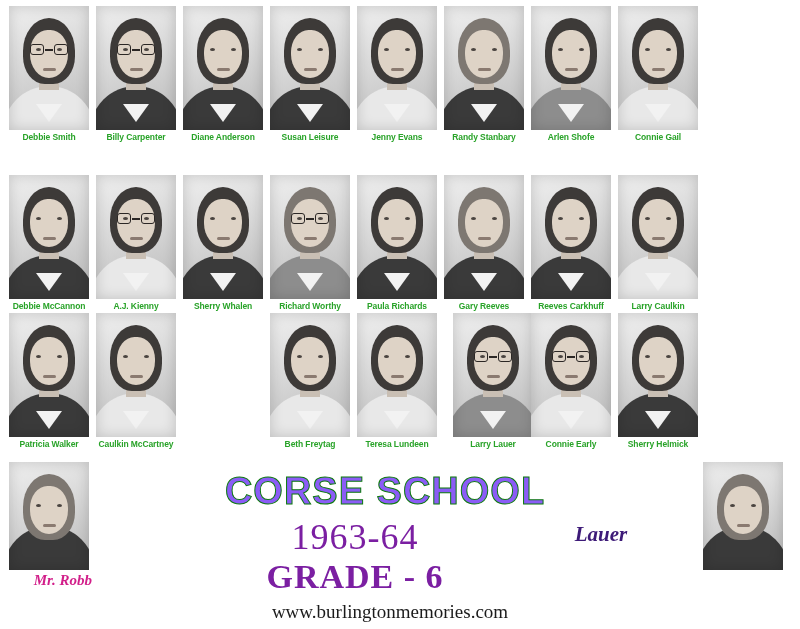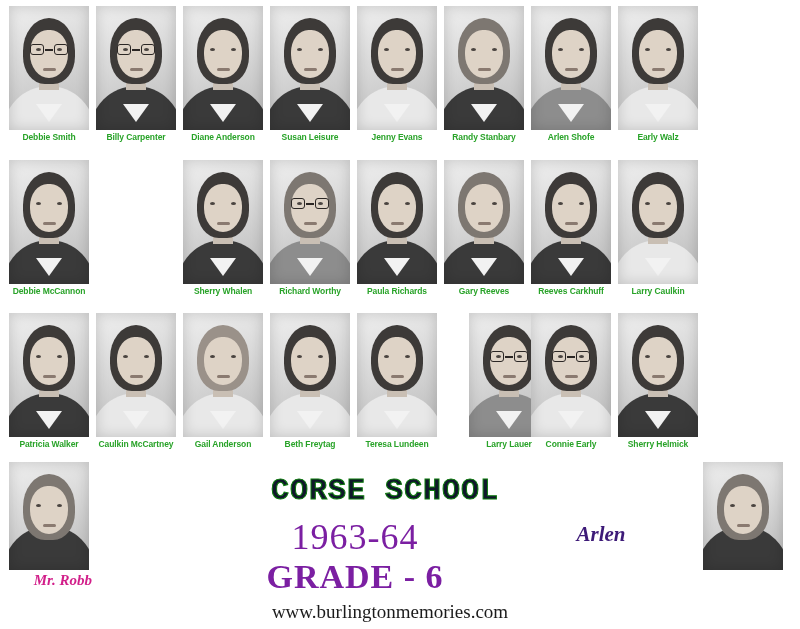--- a/index.html
+++ b/index.html
@@ -19,21 +19,21 @@
   }
 
   
   .grid-row {
     position: absolute;
     left: 0;
     width: 663px;
     height: 151px;
   }
   .row1 { top: 6px; }
-  .row2 { top: 160px; }
+  .row2 { top: 175px; }
   .row3 { top: 313px; }
 
   .cell {
     position: absolute;
     top: 0;
     width: 86px;
     height: 151px;
   }
 
   .portrait {
@@ -215,25 +215,25 @@
   }
 
   #title-block {
     position: absolute;
     left: 110px;
     top: 8px;
     width: 580px;
     text-align: center;
   }
   #school-title {
-    font-family: Liberation Mono, monospace;
+    font-family: Liberation Sans, sans-serif;
     font-weight: bold;
-    font-size: 30px;
+    font-size: 38px;
     line-height: 46px;
-    color: #0f172a;
+    color: #8b5cf6;
     letter-spacing: 1px;
     -webkit-text-stroke: 1px #0c7a0c;
     margin-left: -30px;
   }
   #year-line {
     font-family: "Liberation Serif", serif;
     font-weight: normal;
     font-size: 36px;
     line-height: 42px;
     color: #7b1fa2;
@@ -399,251 +399,256 @@
           <div class="torso"></div>
           <div class="neck"></div>
           <div class="collar"></div>
         <div class="hair"></div>
           <div class="face"></div>
         <div class="eye l"></div>
           <div class="eye r"></div>
           <div class="mouth"></div>
         <div class="vignette"></div>
       </div>
-      <div class="name">Early Walz</div>
+      <div class="name">Connie Gail</div>
     </div>
   </div>
 
   <div class="grid-row row2">
     <div class="cell" style="left:6px">
       <div class="portrait">
         <div class="bg"></div>
           <div class="torso"></div>
           <div class="neck"></div>
           <div class="collar"></div>
         <div class="hair"></div>
           <div class="face"></div>
         <div class="eye l"></div>
           <div class="eye r"></div>
           <div class="mouth"></div>
         <div class="vignette"></div>
       </div>
       <div class="name">Debbie McCannon</div>
     </div>
-    <div class="cell" style="left:180px">
-      <div class="portrait">
-        <div class="bg"></div>
-          <div class="torso"></div>
-          <div class="neck"></div>
-          <div class="collar"></div>
-        <div class="hair"></div>
-          <div class="face"></div>
-        <div class="eye l"></div>
-          <div class="eye r"></div>
-          <div class="mouth"></div>
-        <div class="vignette"></div>
-      </div>
-      <div class="name">Sherry Whalen</div>
-    </div>
-    <div class="cell" style="left:267px">
-      <div class="portrait light-hair mid-top">
+    <div class="cell" style="left:93px">
+      <div class="portrait light-top">
         <div class="bg"></div>
           <div class="torso"></div>
           <div class="neck"></div>
           <div class="collar"></div>
         <div class="hair"></div>
           <div class="face"></div>
         <div class="eye l"></div>
           <div class="eye r"></div>
           <div class="mouth"></div>
         <div class="glasses">
             <i class="l"></i>
             <i class="r"></i>
             <b></b>
           </div>
         <div class="vignette"></div>
       </div>
-      <div class="name">Richard Worthy</div>
-    </div>
-    <div class="cell" style="left:354px">
-      <div class="portrait">
-        <div class="bg"></div>
-          <div class="torso"></div>
-          <div class="neck"></div>
-          <div class="collar"></div>
-        <div class="hair"></div>
-          <div class="face"></div>
-        <div class="eye l"></div>
-          <div class="eye r"></div>
-          <div class="mouth"></div>
-        <div class="vignette"></div>
-      </div>
-      <div class="name">Paula Richards</div>
-    </div>
-    <div class="cell" style="left:441px">
-      <div class="portrait light-hair">
-        <div class="bg"></div>
-          <div class="torso"></div>
-          <div class="neck"></div>
-          <div class="collar"></div>
-        <div class="hair"></div>
-          <div class="face"></div>
-        <div class="eye l"></div>
-          <div class="eye r"></div>
-          <div class="mouth"></div>
-        <div class="vignette"></div>
-      </div>
-      <div class="name">Gary Reeves</div>
-    </div>
-    <div class="cell" style="left:528px">
-      <div class="portrait">
-        <div class="bg"></div>
-          <div class="torso"></div>
-          <div class="neck"></div>
-          <div class="collar"></div>
-        <div class="hair"></div>
-          <div class="face"></div>
-        <div class="eye l"></div>
-          <div class="eye r"></div>
-          <div class="mouth"></div>
-        <div class="vignette"></div>
-      </div>
-      <div class="name">Reeves Carkhuff</div>
-    </div>
-    <div class="cell" style="left:615px">
-      <div class="portrait light-top">
-        <div class="bg"></div>
-          <div class="torso"></div>
-          <div class="neck"></div>
-          <div class="collar"></div>
-        <div class="hair"></div>
-          <div class="face"></div>
-        <div class="eye l"></div>
-          <div class="eye r"></div>
-          <div class="mouth"></div>
-        <div class="vignette"></div>
-      </div>
-      <div class="name">Larry Caulkin</div>
-    </div>
-  </div>
-
-  <div class="grid-row row3">
-    <div class="cell" style="left:6px">
-      <div class="portrait">
-        <div class="bg"></div>
-          <div class="torso"></div>
-          <div class="neck"></div>
-          <div class="collar"></div>
-        <div class="hair"></div>
-          <div class="face"></div>
-        <div class="eye l"></div>
-          <div class="eye r"></div>
-          <div class="mouth"></div>
-        <div class="vignette"></div>
-      </div>
-      <div class="name">Patricia Walker</div>
-    </div>
-    <div class="cell" style="left:93px">
-      <div class="portrait light-top">
-        <div class="bg"></div>
-          <div class="torso"></div>
-          <div class="neck"></div>
-          <div class="collar"></div>
-        <div class="hair"></div>
-          <div class="face"></div>
-        <div class="eye l"></div>
-          <div class="eye r"></div>
-          <div class="mouth"></div>
-        <div class="vignette"></div>
-      </div>
-      <div class="name">Caulkin McCartney</div>
+      <div class="name">A.J. Kienny</div>
     </div>
     <div class="cell" style="left:180px">
-      <div class="portrait blonde light-top">
-        <div class="bg"></div>
-          <div class="torso"></div>
-          <div class="neck"></div>
-          <div class="collar"></div>
-        <div class="hair"></div>
-          <div class="face"></div>
-        <div class="eye l"></div>
-          <div class="eye r"></div>
-          <div class="mouth"></div>
-        <div class="vignette"></div>
-      </div>
-      <div class="name">Gail Anderson</div>
+      <div class="portrait">
+        <div class="bg"></div>
+          <div class="torso"></div>
+          <div class="neck"></div>
+          <div class="collar"></div>
+        <div class="hair"></div>
+          <div class="face"></div>
+        <div class="eye l"></div>
+          <div class="eye r"></div>
+          <div class="mouth"></div>
+        <div class="vignette"></div>
+      </div>
+      <div class="name">Sherry Whalen</div>
     </div>
     <div class="cell" style="left:267px">
-      <div class="portrait light-top">
-        <div class="bg"></div>
-          <div class="torso"></div>
-          <div class="neck"></div>
-          <div class="collar"></div>
-        <div class="hair"></div>
-          <div class="face"></div>
-        <div class="eye l"></div>
-          <div class="eye r"></div>
-          <div class="mouth"></div>
-        <div class="vignette"></div>
-      </div>
-      <div class="name">Beth Freytag</div>
-    </div>
-    <div class="cell" style="left:354px">
-      <div class="portrait light-top">
-        <div class="bg"></div>
-          <div class="torso"></div>
-          <div class="neck"></div>
-          <div class="collar"></div>
-        <div class="hair"></div>
-          <div class="face"></div>
-        <div class="eye l"></div>
-          <div class="eye r"></div>
-          <div class="mouth"></div>
-        <div class="vignette"></div>
-      </div>
-      <div class="name">Teresa Lundeen</div>
-    </div>
-    <div class="cell" style="left:466px">
-      <div class="portrait mid-top">
+      <div class="portrait light-hair mid-top">
         <div class="bg"></div>
           <div class="torso"></div>
           <div class="neck"></div>
           <div class="collar"></div>
         <div class="hair"></div>
           <div class="face"></div>
         <div class="eye l"></div>
           <div class="eye r"></div>
           <div class="mouth"></div>
         <div class="glasses">
             <i class="l"></i>
             <i class="r"></i>
             <b></b>
           </div>
         <div class="vignette"></div>
       </div>
-      <div class="name">Larry Lauer</div>
+      <div class="name">Richard Worthy</div>
+    </div>
+    <div class="cell" style="left:354px">
+      <div class="portrait">
+        <div class="bg"></div>
+          <div class="torso"></div>
+          <div class="neck"></div>
+          <div class="collar"></div>
+        <div class="hair"></div>
+          <div class="face"></div>
+        <div class="eye l"></div>
+          <div class="eye r"></div>
+          <div class="mouth"></div>
+        <div class="vignette"></div>
+      </div>
+      <div class="name">Paula Richards</div>
+    </div>
+    <div class="cell" style="left:441px">
+      <div class="portrait light-hair">
+        <div class="bg"></div>
+          <div class="torso"></div>
+          <div class="neck"></div>
+          <div class="collar"></div>
+        <div class="hair"></div>
+          <div class="face"></div>
+        <div class="eye l"></div>
+          <div class="eye r"></div>
+          <div class="mouth"></div>
+        <div class="vignette"></div>
+      </div>
+      <div class="name">Gary Reeves</div>
     </div>
     <div class="cell" style="left:528px">
+      <div class="portrait">
+        <div class="bg"></div>
+          <div class="torso"></div>
+          <div class="neck"></div>
+          <div class="collar"></div>
+        <div class="hair"></div>
+          <div class="face"></div>
+        <div class="eye l"></div>
+          <div class="eye r"></div>
+          <div class="mouth"></div>
+        <div class="vignette"></div>
+      </div>
+      <div class="name">Reeves Carkhuff</div>
+    </div>
+    <div class="cell" style="left:615px">
       <div class="portrait light-top">
+        <div class="bg"></div>
+          <div class="torso"></div>
+          <div class="neck"></div>
+          <div class="collar"></div>
+        <div class="hair"></div>
+          <div class="face"></div>
+        <div class="eye l"></div>
+          <div class="eye r"></div>
+          <div class="mouth"></div>
+        <div class="vignette"></div>
+      </div>
+      <div class="name">Larry Caulkin</div>
+    </div>
+  </div>
+
+  <div class="grid-row row3">
+    <div class="cell" style="left:6px">
+      <div class="portrait">
+        <div class="bg"></div>
+          <div class="torso"></div>
+          <div class="neck"></div>
+          <div class="collar"></div>
+        <div class="hair"></div>
+          <div class="face"></div>
+        <div class="eye l"></div>
+          <div class="eye r"></div>
+          <div class="mouth"></div>
+        <div class="vignette"></div>
+      </div>
+      <div class="name">Patricia Walker</div>
+    </div>
+    <div class="cell" style="left:93px">
+      <div class="portrait light-top">
+        <div class="bg"></div>
+          <div class="torso"></div>
+          <div class="neck"></div>
+          <div class="collar"></div>
+        <div class="hair"></div>
+          <div class="face"></div>
+        <div class="eye l"></div>
+          <div class="eye r"></div>
+          <div class="mouth"></div>
+        <div class="vignette"></div>
+      </div>
+      <div class="name">Caulkin McCartney</div>
+    </div>
+    <div class="cell" style="left:267px">
+      <div class="portrait light-top">
+        <div class="bg"></div>
+          <div class="torso"></div>
+          <div class="neck"></div>
+          <div class="collar"></div>
+        <div class="hair"></div>
+          <div class="face"></div>
+        <div class="eye l"></div>
+          <div class="eye r"></div>
+          <div class="mouth"></div>
+        <div class="vignette"></div>
+      </div>
+      <div class="name">Beth Freytag</div>
+    </div>
+    <div class="cell" style="left:354px">
+      <div class="portrait light-top">
+        <div class="bg"></div>
+          <div class="torso"></div>
+          <div class="neck"></div>
+          <div class="collar"></div>
+        <div class="hair"></div>
+          <div class="face"></div>
+        <div class="eye l"></div>
+          <div class="eye r"></div>
+          <div class="mouth"></div>
+        <div class="vignette"></div>
+      </div>
+      <div class="name">Teresa Lundeen</div>
+    </div>
+    <div class="cell" style="left:450px">
+      <div class="portrait mid-top">
         <div class="bg"></div>
           <div class="torso"></div>
           <div class="neck"></div>
           <div class="collar"></div>
         <div class="hair"></div>
           <div class="face"></div>
         <div class="eye l"></div>
           <div class="eye r"></div>
           <div class="mouth"></div>
         <div class="glasses">
             <i class="l"></i>
             <i class="r"></i>
             <b></b>
           </div>
         <div class="vignette"></div>
       </div>
+      <div class="name">Larry Lauer</div>
+    </div>
+    <div class="cell" style="left:528px">
+      <div class="portrait light-top">
+        <div class="bg"></div>
+          <div class="torso"></div>
+          <div class="neck"></div>
+          <div class="collar"></div>
+        <div class="hair"></div>
+          <div class="face"></div>
+        <div class="eye l"></div>
+          <div class="eye r"></div>
+          <div class="mouth"></div>
+        <div class="glasses">
+            <i class="l"></i>
+            <i class="r"></i>
+            <b></b>
+          </div>
+        <div class="vignette"></div>
+      </div>
       <div class="name">Connie Early</div>
     </div>
     <div class="cell" style="left:615px">
       <div class="portrait">
         <div class="bg"></div>
           <div class="torso"></div>
           <div class="neck"></div>
           <div class="collar"></div>
         <div class="hair"></div>
           <div class="face"></div>
@@ -689,17 +694,17 @@
     </div>
 
     <div id="title-block">
       <div id="school-title">CORSE SCHOOL</div>
       <div id="year-line">1963-64</div>
       <div id="grade-line">GRADE - 6</div>
       <div id="website">www.burlingtonmemories.com</div>
     </div>
 
     <div id="city-block">
-      <div>Arlen</div>
+      <div>Lauer</div>
     </div>
 
   </div>
 </div>
 
 </body></html>

